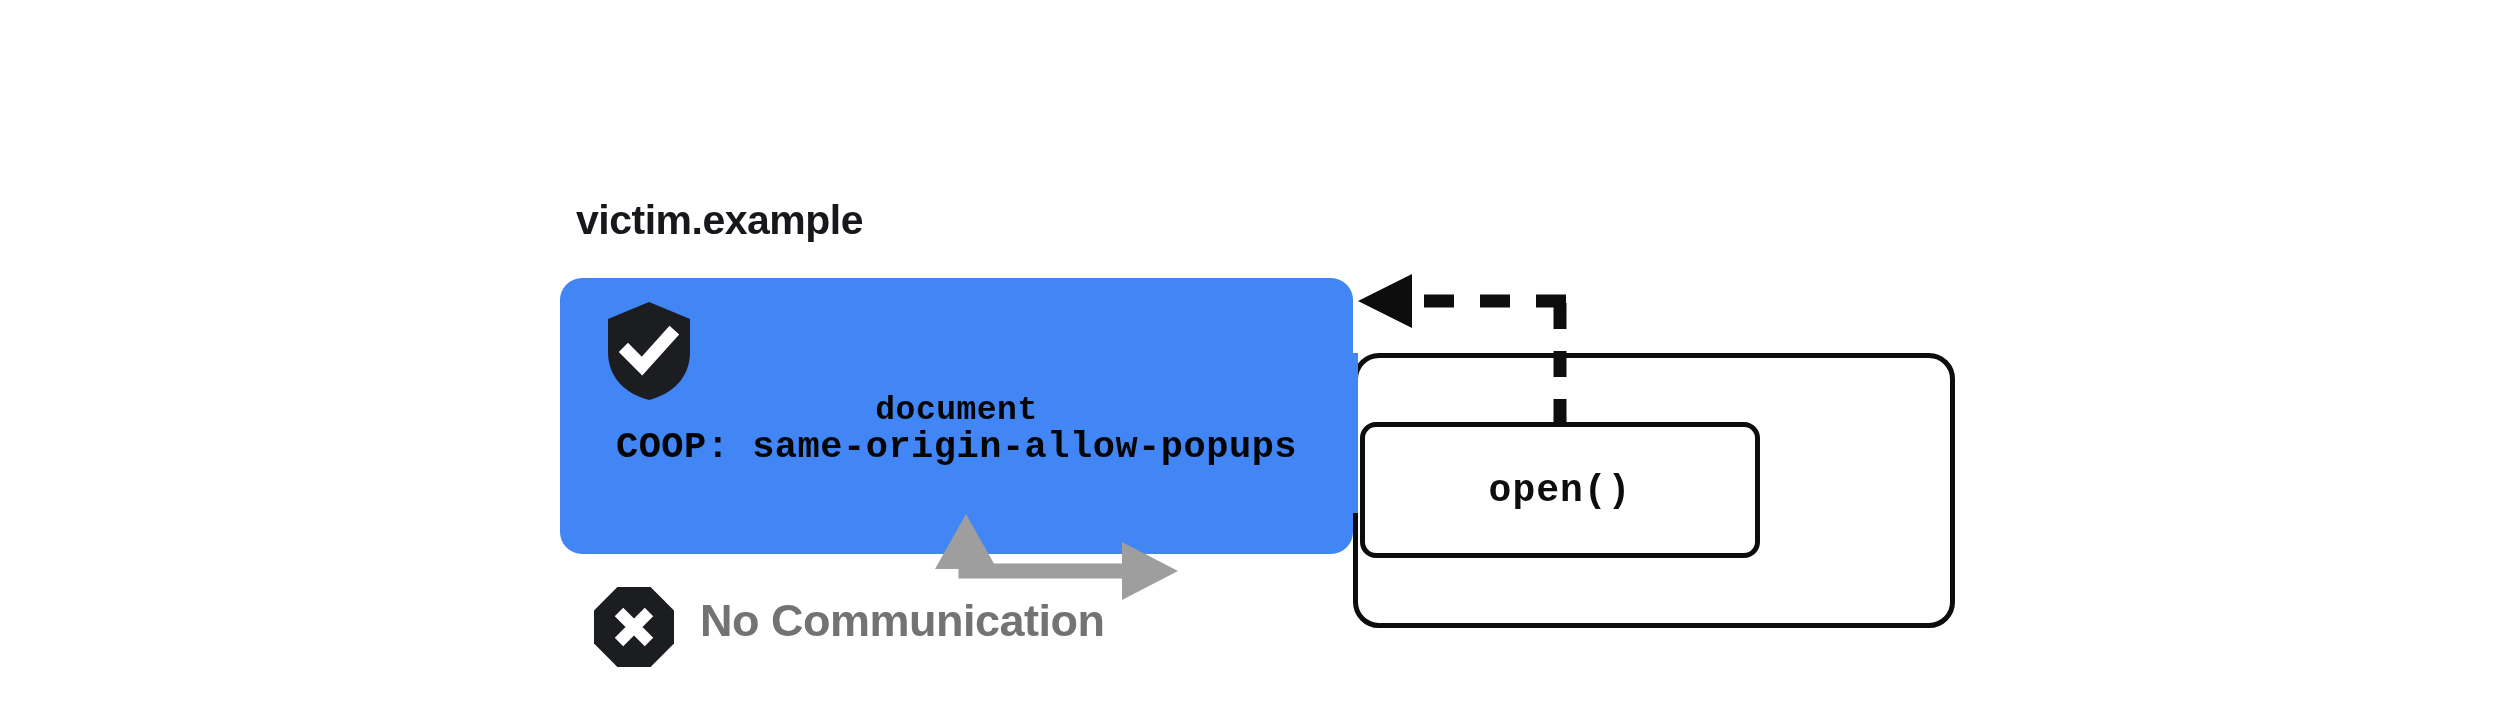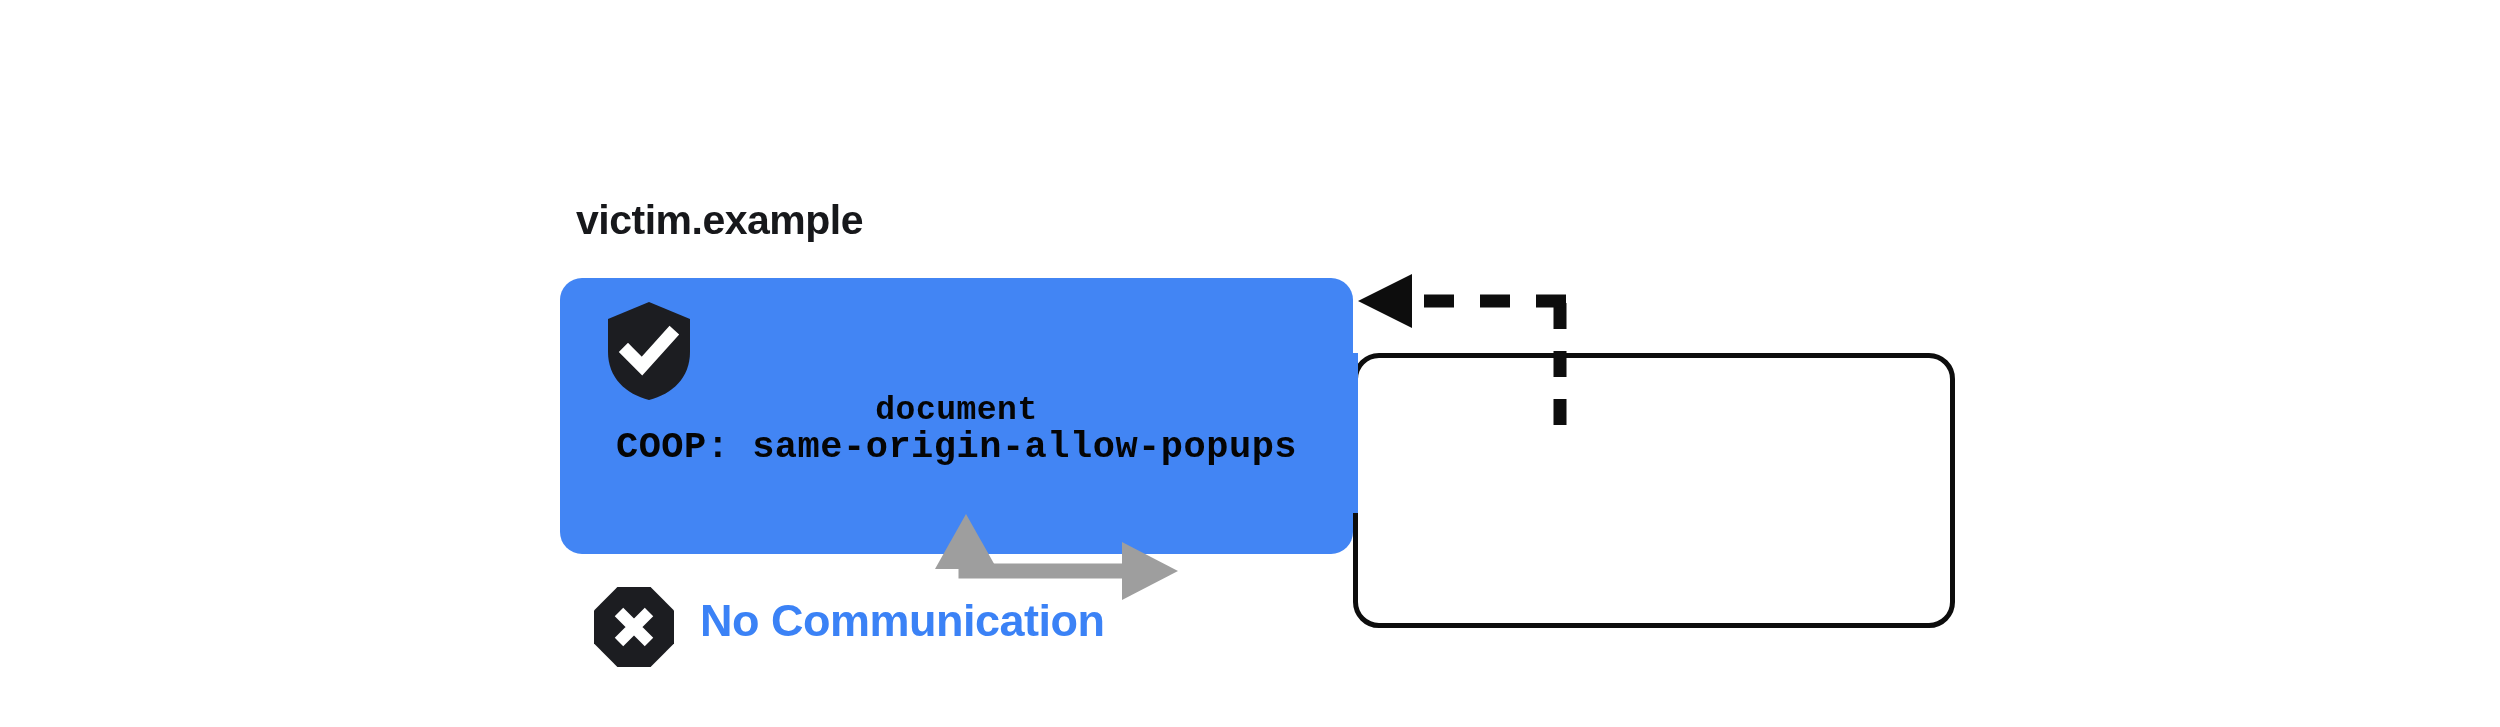--- a/index.html
+++ b/index.html
@@ -139,21 +139,21 @@
     height: 80px;
   }
   #no-comm-label {
     position: absolute;
     left: 700px;
     top: 598px;
     font-family: "Liberation Sans", sans-serif;
     font-weight: bold;
     font-size: 45px;
     letter-spacing: -0.5px;
-    color: #3b82f6;
+    color: #737373;
     white-space: nowrap;
     line-height: 1;
   }
 </style>
 </head>
 <body>
 
 <div id="canvas">
 
   <div class="origin-label" id="victim-label">victim.example</div>
@@ -168,20 +168,23 @@
     </span>
 
     <div class="card-text" id="doc-label">document</div>
 
     <div class="card-text" id="coop-label">COOP: same-origin-allow-popups</div>
   </div>
 
   <div id="attacker-frame"></div>
   <div id="frame-mask"></div>
 
+  <div id="open-box">
+    <span id="open-label">open()</span>
+  </div>
 
   <svg class="overlay" viewBox="0 0 2500 727">
 
     <g>
 
       <path d="M1560 425 L1560 302" fill="none" stroke="#0d0d0d" stroke-width="13" stroke-dasharray="26 22" stroke-linecap="butt"></path>
 
       <path d="M1566 301 L1410 301" fill="none" stroke="#0d0d0d" stroke-width="13" stroke-dasharray="30 26" stroke-linecap="butt"></path>
 
       <path d="M1358 301 L1412 274 L1412 328 Z" fill="#0d0d0d"></path>

